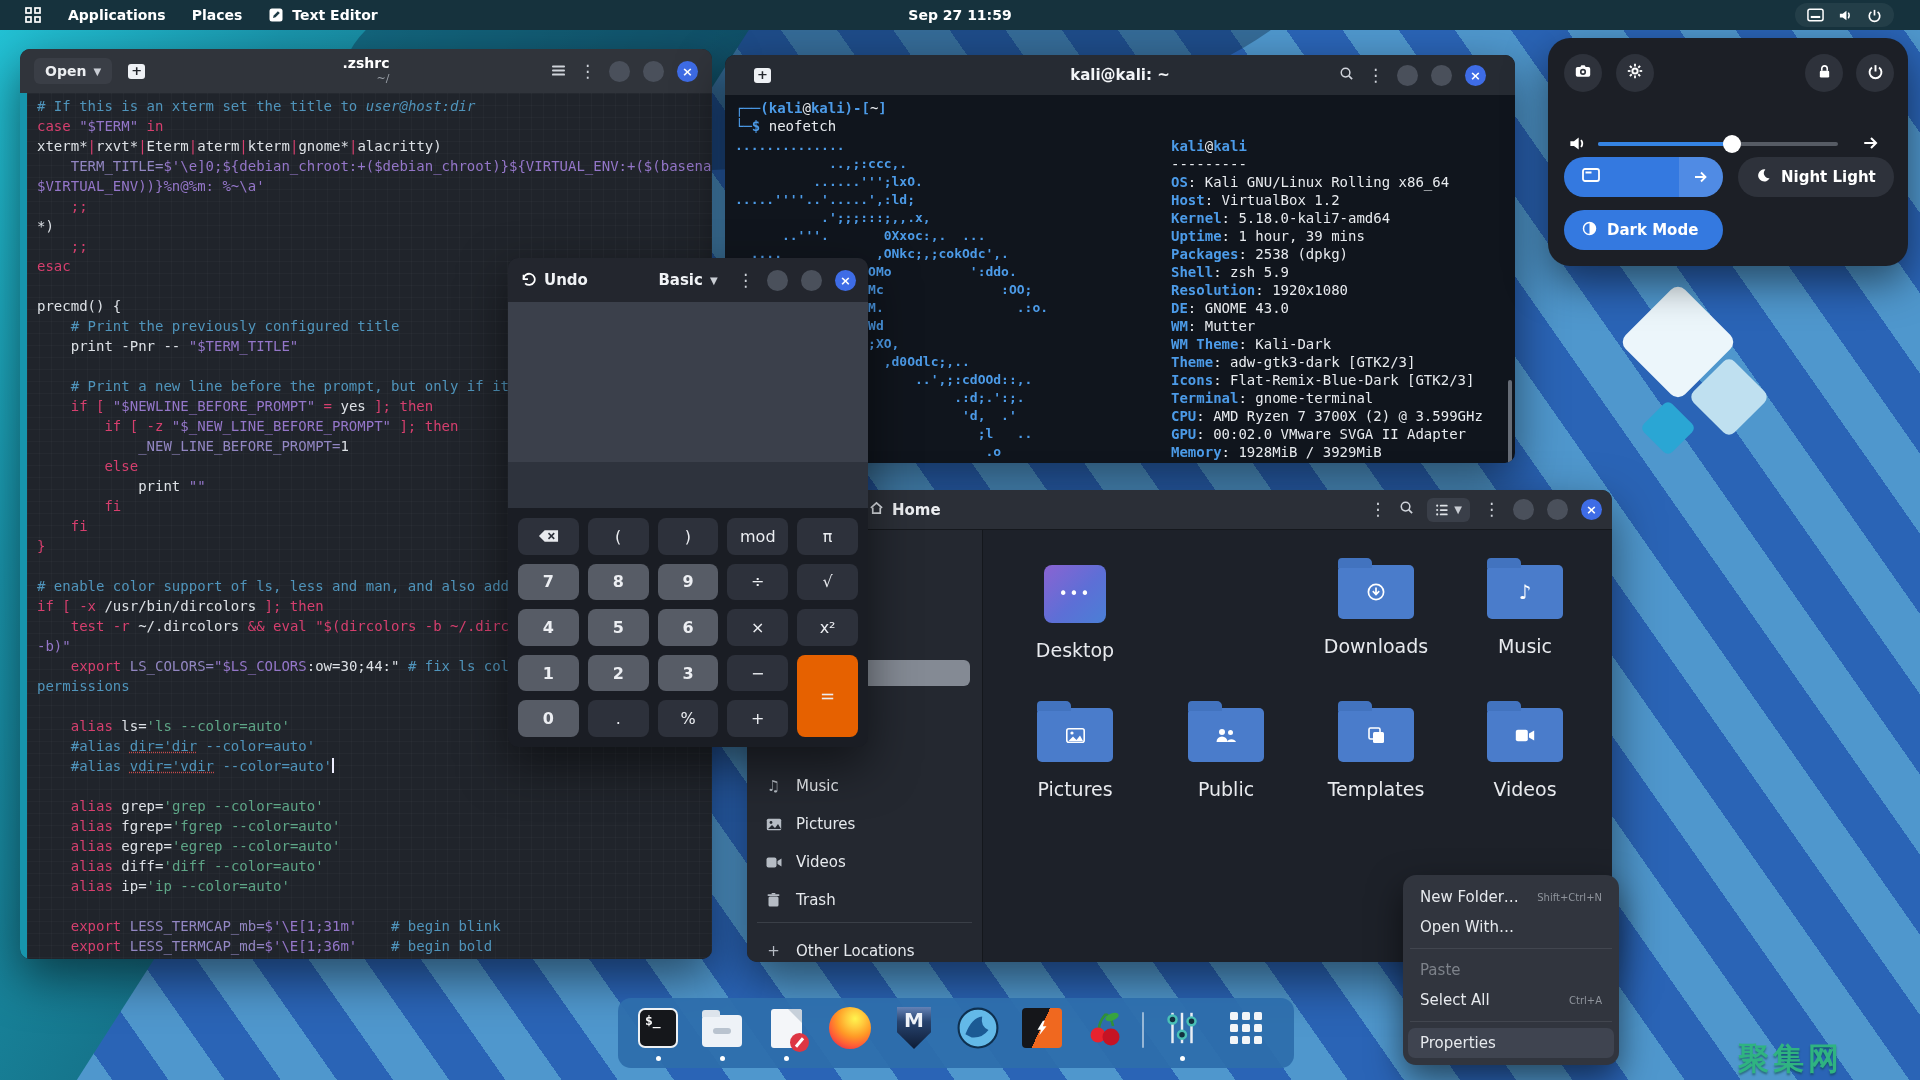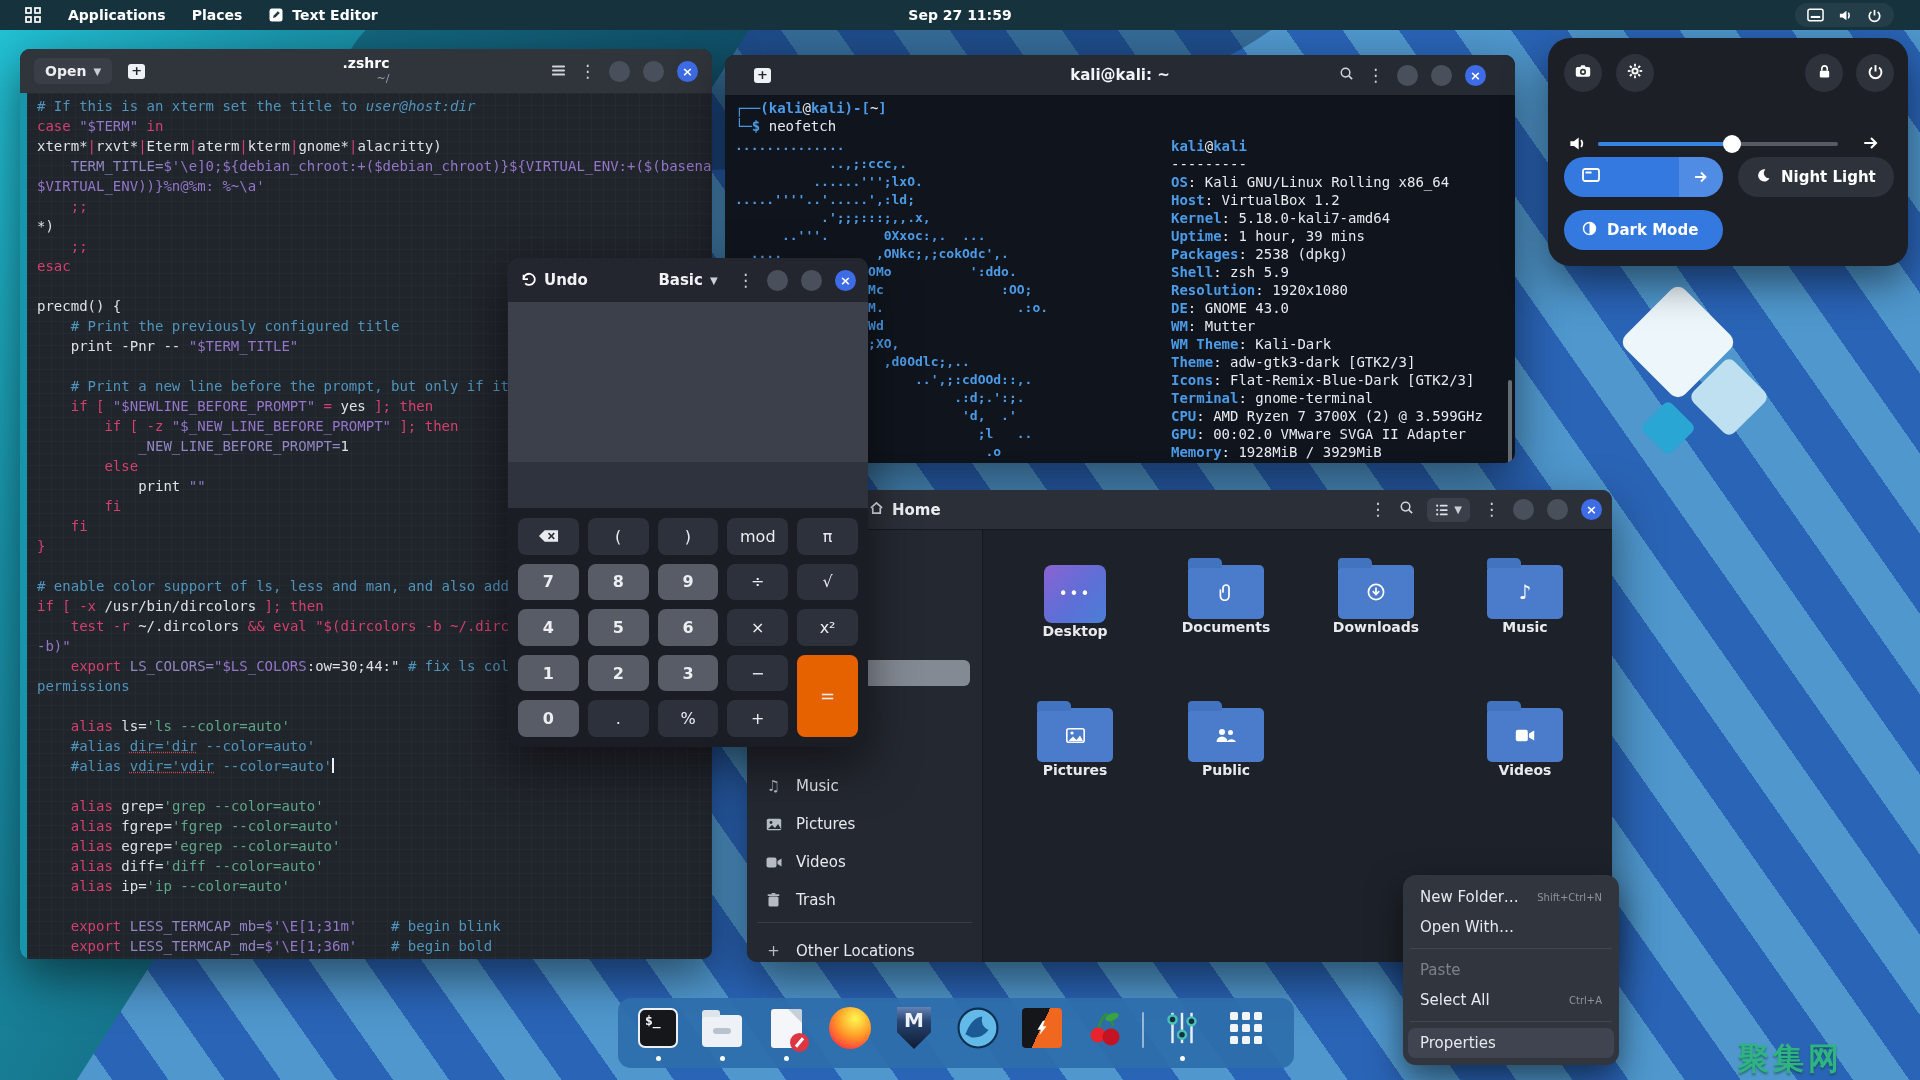--- a/index.html
+++ b/index.html
@@ -101,21 +101,21 @@
   .fm-selpill{position:absolute;left:9px;top:130px;width:214px;height:26px;border-radius:6px;background:#848a94;}
   .fm-sidediv{position:absolute;left:10px;right:10px;top:392px;height:1px;background:#3a3f47;}
   .fm-content{position:absolute;left:236px;top:40px;right:0;bottom:0;background:#1d2129;}
   .tile{position:absolute;width:120px;text-align:center;}
   .folder{width:76px;height:54px;background:#4a7ccb;border-radius:5px;position:relative;margin:0 auto;}
   .folder::before{content:"";position:absolute;top:-7px;left:0;width:34px;height:10px;background:#4273bf;border-radius:4px 5px 0 0;}
   .folder .emblem{position:absolute;inset:0;display:flex;align-items:center;justify-content:center;color:#fff;font-size:20px;}
   .desk-ic{width:62px;height:58px;margin:0 auto;border-radius:8px;
     background:linear-gradient(135deg,#8a63d2 0%,#5d6fd6 55%,#4a7fd6 100%);
     display:flex;align-items:center;justify-content:center;color:#fff;font-size:15px;letter-spacing:2px;}
-  .tile .tlabel{margin-top:0;font-size:14px;color:#e8eaee;font-weight:bold;}
+  .tile .tlabel{margin-top:16px;font-size:19px;color:#e8eaee;}
   
   #ctxmenu{position:absolute;left:1403px;top:875px;width:216px;z-index:60;background:#31353e;border-radius:13px;
     box-shadow:0 14px 34px rgba(0,0,0,.55);padding:7px 5px;box-sizing:border-box;}
   .cm-item{height:30px;display:flex;align-items:center;justify-content:space-between;
     padding:0 12px;font-size:15px;color:#e6e9ed;border-radius:7px;}
   .cm-item .sc{color:#8f949c;font-size:10px;}
   .cm-item.disabled{color:#7d828a;}
   .cm-item.hl{background:#3f4450;}
   .cm-div{height:1px;background:#42464f;margin:6px 2px;}
   
@@ -367,30 +367,20 @@
         <div class="fm-row" style="top: 406px;">
           <span class="ric">+</span>
           <span>Other Locations</span>
         </div>
       </div>
     <div class="fm-content" id="fm-content">
         <div class="tile" style="left: 32px; top: 35px;">
           <div class="desk-ic">•••</div>
           <div class="tlabel">Desktop</div>
         </div>
-        <div class="tile" style="left: 183px; top: 35px;">
-          <div class="folder">
-            <span class="emblem">
-              <svg width="14" height="17" viewBox="0 0 14 17">
-                <path d="M4 8V4a3 3 0 0 1 6 0v8a4.3 4.3 0 0 1-8.6 0V6" fill="none" stroke="#fff" stroke-width="1.7" stroke-linecap="round"></path>
-              </svg>
-            </span>
-          </div>
-          <div class="tlabel">Documents</div>
-        </div>
         <div class="tile" style="left: 333px; top: 35px;">
           <div class="folder">
             <span class="emblem">
               <svg width="18" height="18" viewBox="0 0 18 18">
                 <circle cx="9" cy="9" r="7.6" fill="none" stroke="#fff" stroke-width="1.7"></circle>
                 <path d="M9 4.5v6M5.8 8.2 9 11.5l3.2-3.3" fill="none" stroke="#fff" stroke-width="1.7"></path>
               </svg>
             </span>
           </div>
           <div class="tlabel">Downloads</div>
@@ -418,20 +408,31 @@
             <span class="emblem">
               <svg width="22" height="15" viewBox="0 0 22 15">
                 <circle cx="7" cy="4" r="3" fill="#fff"></circle>
                 <path d="M1.5 14a5.5 5.5 0 0 1 11 0z" fill="#fff"></path>
                 <circle cx="15.5" cy="4.5" r="2.5" fill="#fff"></circle>
                 <path d="M11.8 14a5 4.6 0 0 1 9.2 0z" fill="#fff"></path>
               </svg>
             </span>
           </div>
           <div class="tlabel">Public</div>
+        </div>
+        <div class="tile" style="left: 333px; top: 178px;">
+          <div class="folder">
+            <span class="emblem">
+              <svg width="17" height="17" viewBox="0 0 17 17">
+                <rect x="1" y="1" width="11" height="11" rx="1.5" fill="none" stroke="#fff" stroke-width="1.6"></rect>
+                <rect x="5" y="5" width="11" height="11" rx="1.5" fill="#fff"></rect>
+              </svg>
+            </span>
+          </div>
+          <div class="tlabel">Templates</div>
         </div>
         <div class="tile" style="left: 482px; top: 178px;">
           <div class="folder">
             <span class="emblem">
               <svg width="20" height="13" viewBox="0 0 20 13">
                 <rect x="0.8" y="0.8" width="12" height="11.4" rx="2" fill="#fff"></rect>
                 <path d="M14 4.5 19.2 1.5v10L14 8.5z" fill="#fff"></path>
               </svg>
             </span>
           </div>

